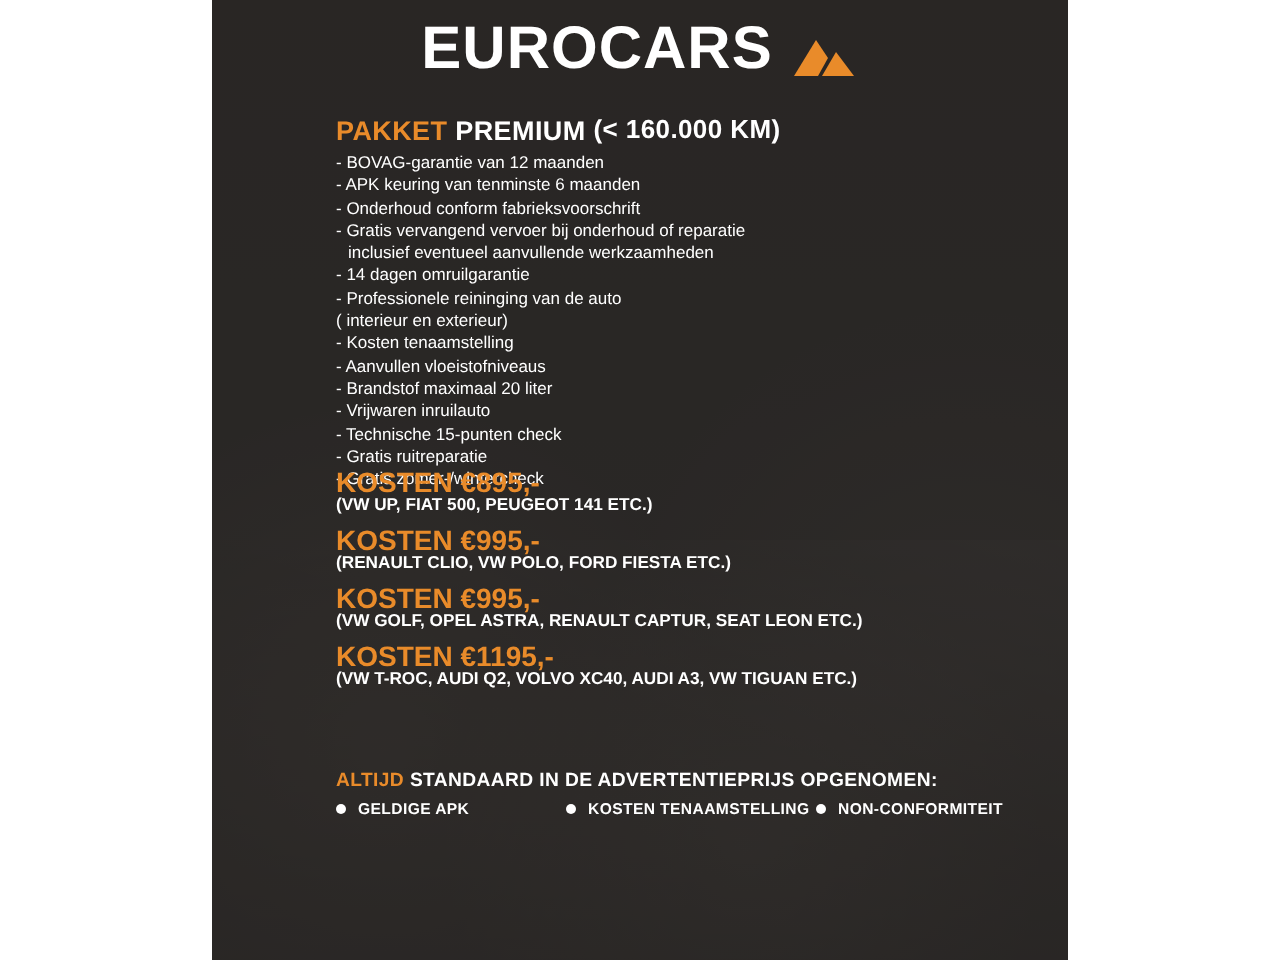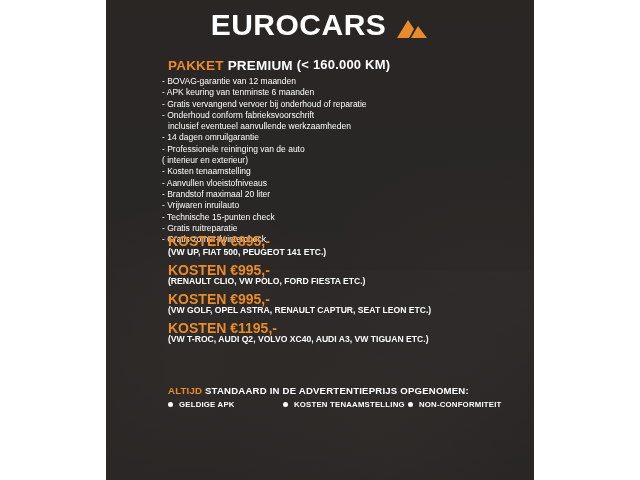--- a/index.html
+++ b/index.html
@@ -107,21 +107,21 @@
     font-size: 13px;
     font-weight: bold;
     position: relative;
     top: -1px;
   }
 
   
   .features {
     position: absolute;
     top: 76px;
-    left: 56px;
+    left: 62px;
     width: 340px;
     color: #ffffff;
     font-size: 8.5px;
     line-height: 11.3px;
   }
   .features div { white-space: nowrap; }
   .features .indent { padding-left: 6px; }
 
   
   .prices {
@@ -210,22 +210,22 @@
 
       <div class="headline">
         <span class="word1">PAKKET</span>
         <span class="word2">PREMIUM</span>
         <span class="km">(&lt; 160.000 KM)</span>
       </div>
 
       <div class="features">
         <div>- BOVAG-garantie van 12 maanden</div>
         <div>- APK keuring van tenminste 6 maanden</div>
+        <div>- Onderhoud conform fabrieksvoorschrift</div>
         <div>- Gratis vervangend vervoer bij onderhoud of reparatie</div>
-        <div>- Onderhoud conform fabrieksvoorschrift</div>
         <div class="indent">  inclusief eventueel aanvullende werkzaamheden</div>
         <div>- 14 dagen omruilgarantie</div>
         <div>- Professionele reininging van de auto</div>
         <div>( interieur en exterieur)</div>
         <div>- Kosten tenaamstelling</div>
         <div>- Aanvullen vloeistofniveaus</div>
         <div>- Brandstof maximaal 20 liter</div>
         <div>- Vrijwaren inruilauto</div>
         <div>- Technische 15-punten check</div>
         <div>- Gratis ruitreparatie</div>

